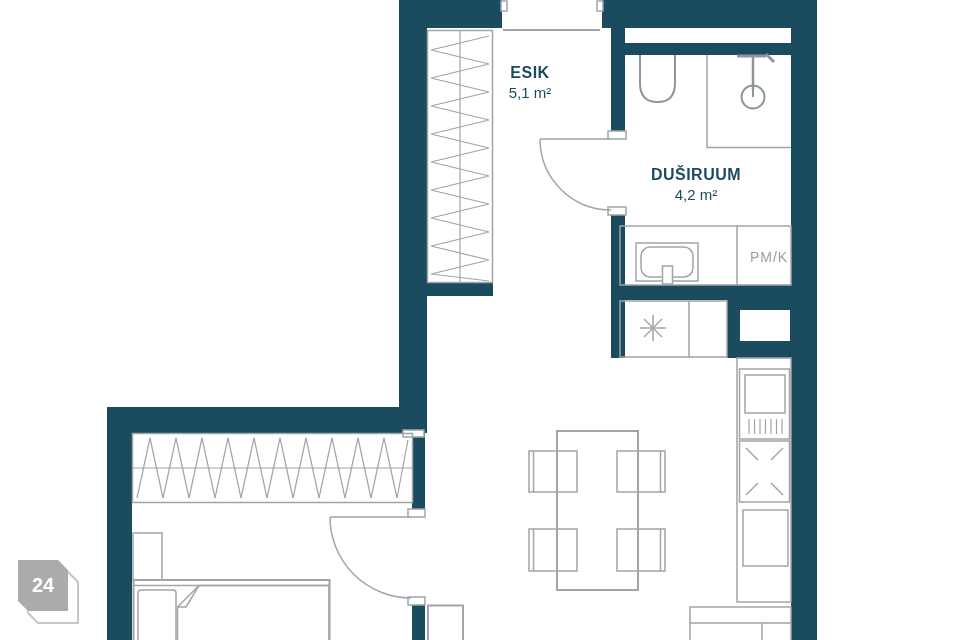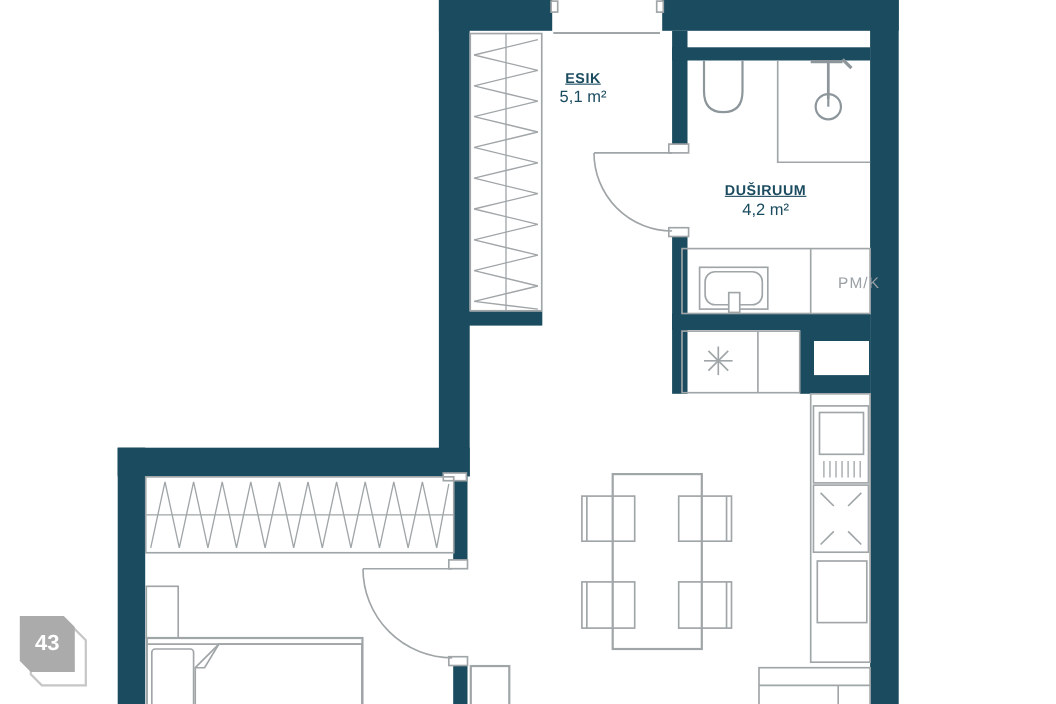--- a/index.html
+++ b/index.html
@@ -15,21 +15,21 @@
   .plan{position:relative;width:960px;height:640px;background:#fff;overflow:hidden;
         font-family:"Liberation Sans", sans-serif;}
   .plan svg{position:absolute;left:0;top:0;}
   .w{fill:var(--wall);stroke:none;}
   .f{fill:none;stroke:var(--line);stroke-width:1.5;}
   .f2{fill:none;stroke:var(--line);stroke-width:2;}
   .fw{fill:#fff;stroke:var(--line);stroke-width:1.5;}
   .hatch{fill:none;stroke:var(--line);stroke-width:1.2;}
   .fix{fill:none;stroke:var(--fixture);}
   .room-label{position:absolute;transform:translateX(-50%);text-align:center;color:var(--label);}
-  .room-name{font-size:13px;font-weight:bold;letter-spacing:.5px;line-height:1.1;text-decoration:underline;}
+  .room-name{font-size:16px;font-weight:bold;letter-spacing:.5px;line-height:1.1;}
   .room-area{font-size:15px;line-height:1.2;margin-top:2px;}
   .pmk{position:absolute;transform:translateX(-50%);color:var(--label-gray);
        font-size:14px;letter-spacing:1px;}
   .badge{position:absolute;left:14px;top:556px;width:82px;height:80px;}
   .badge-num{position:absolute;left:4px;top:4px;width:50px;height:51px;display:flex;
              align-items:center;justify-content:center;color:#fff;font-size:20px;
              font-weight:bold;font-family:"Liberation Sans", sans-serif;}
 </style>
 </head>
 <body>
@@ -183,23 +183,23 @@
   <div class="room-label" style="left:530px;top:64px;">
     <div class="room-name">ESIK</div>
     <div class="room-area">5,1 m²</div>
   </div>
 
   <div class="room-label" style="left:696px;top:166px;">
     <div class="room-name">DUŠIRUUM</div>
     <div class="room-area">4,2 m²</div>
   </div>
 
-  <div class="pmk" style="left:769px;top:249px;margin-left:12px;">PM/K</div>
+  <div class="pmk" style="left:769px;top:249px;">PM/K</div>
 
   <div class="badge">
     <svg width="82" height="80" viewBox="0 0 82 80">
       <polygon points="14,16 54,16 64,26 64,67 24,67 14,57" fill="#ffffff" stroke="var(--badge-outline)" stroke-width="2"></polygon>
       <polygon points="4,4 44,4 54,14 54,55 14,55 4,45" fill="var(--badge)"></polygon>
     </svg>
-    <span class="badge-num">43</span>
+    <span class="badge-num">24</span>
   </div>
 
 </div>
 
 </body></html>

